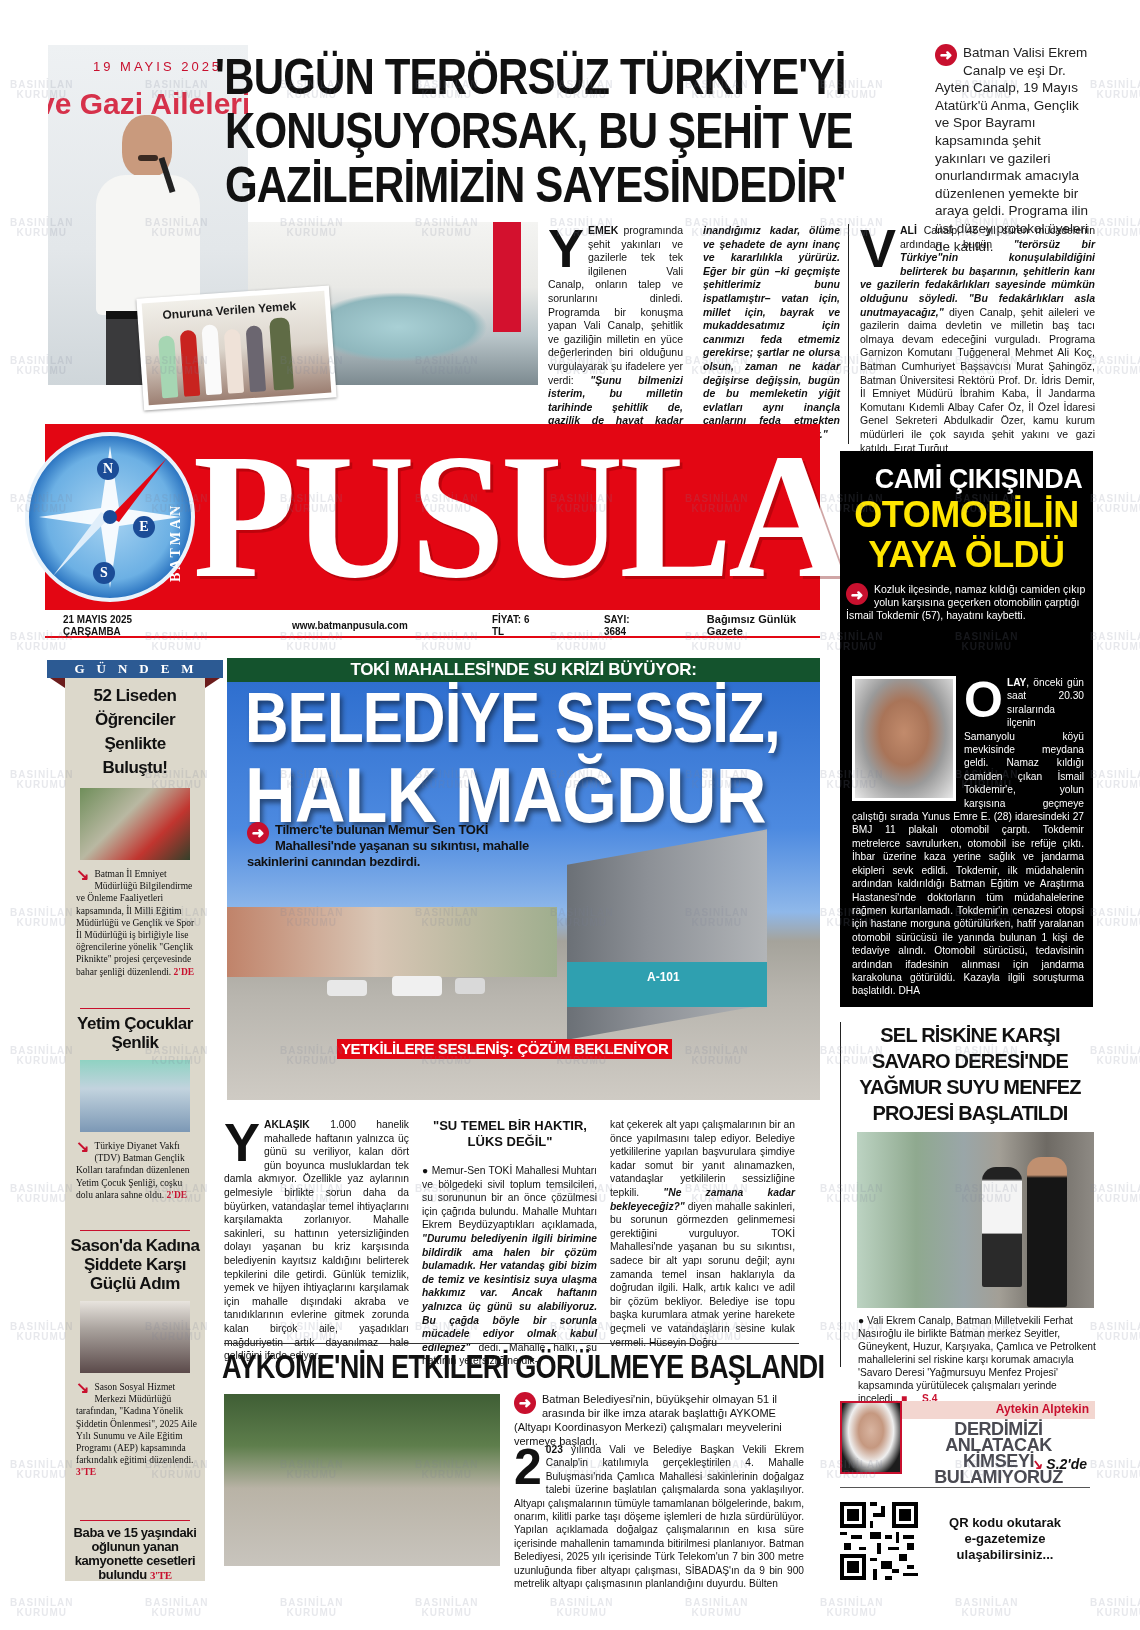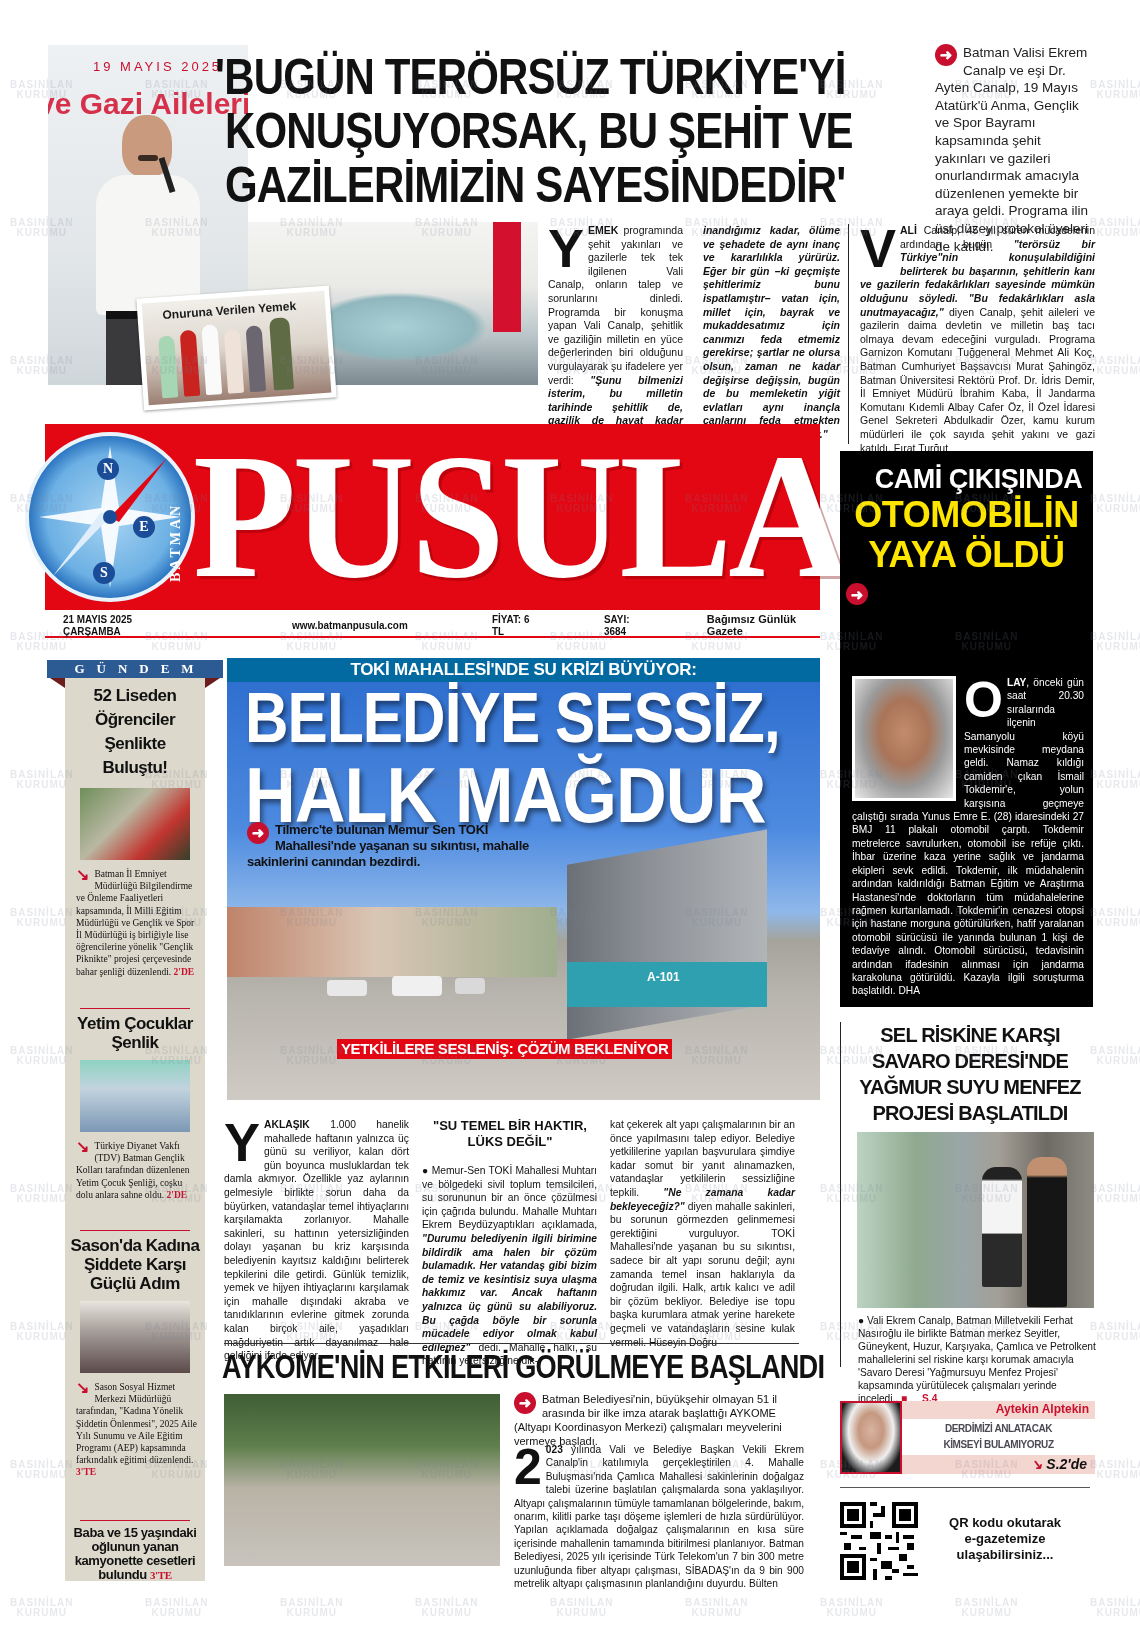--- a/index.html
+++ b/index.html
@@ -127,21 +127,21 @@
     <span>Sason Sosyal Hizmet Merkezi Müdürlüğü tarafından, "Kadına Yönelik Şiddetin Önlenmesi", 2025 Aile Yılı Sunumu ve Aile Eğitim Programı (AEP) kapsamında farkındalık eğitimi düzenlendi.</span>
     <b style="color:#c8102e;">3'TE</b>
   </div>
 </div>
 <div class="abs" style="left:80px;top:1520px;width:110px;height:1px;background:#c8102e;"></div>
 <div class="abs" style="left:70px;top:1526px;width:130px;font-weight:900;font-size:13px;line-height:14px;text-align:center;letter-spacing:-0.4px;">
   <span>Baba ve 15 yaşındaki oğlunun yanan kamyonette cesetleri bulundu</span>
   <span class="serif" style="color:#c8102e;font-size:11px;">3'TE</span>
 </div>
 
-<div class="abs" style="left:227px;top:658px;width:593px;height:24px;background:#0369a1;color:#fff;font-weight:900;font-size:17px;line-height:24px;text-align:center;letter-spacing:-0.3px;">TOKİ MAHALLESİ'NDE SU KRİZİ BÜYÜYOR:</div>
+<div class="abs" style="left:227px;top:658px;width:593px;height:24px;background:#14532d;color:#fff;font-weight:900;font-size:17px;line-height:24px;text-align:center;letter-spacing:-0.3px;">TOKİ MAHALLESİ'NDE SU KRİZİ BÜYÜYOR:</div>
 <div class="abs" style="left:227px;top:682px;width:593px;height:418px;background:linear-gradient(180deg,#2f6fcf 0%,#4d8ae0 35%,#8fb8ea 55%,#a5a39b 62%,#b8b5ae 75%,#cfcbc4 100%);overflow:hidden;">
   <div class="abs" style="left:340px;top:165px;width:200px;height:175px;background:linear-gradient(90deg,#6b7076 0%,#8c9096 40%,#b2b5b8 100%);transform:skewY(-10deg);"></div>
   <div class="abs" style="left:340px;top:280px;width:200px;height:45px;background:#2fa0b0;"></div>
   <div class="abs" style="left:420px;top:288px;color:#fff;font-weight:bold;font-size:12px;">A-101</div>
   <div class="abs" style="left:0;top:225px;width:330px;height:70px;background:linear-gradient(90deg,#c0836a 0%,#d9c6b5 45%,#9fae8e 100%);"></div>
   <div class="abs" style="left:100px;top:298px;width:40px;height:16px;background:#e8e8e8;border-radius:4px;"></div>
   <div class="abs" style="left:165px;top:294px;width:50px;height:20px;background:#f0f0f0;border-radius:4px;"></div>
   <div class="abs" style="left:228px;top:296px;width:30px;height:16px;background:#d9d9d9;border-radius:4px;"></div>
   <div class="abs" style="left:18px;top:-6px;">
     <div class="cond" style="color:#fff;font-size:70px;line-height:84px;white-space:nowrap;transform:scaleX(0.86);text-shadow:3px 4px 6px rgba(0,0,0,.45);">BELEDİYE SESSİZ,</div>
@@ -177,20 +177,21 @@
 </div>
 
 <div class="abs" style="left:840px;top:451px;width:253px;height:556px;background:#000;">
   <div style="color:#fff;font-weight:900;font-size:27px;line-height:32px;text-align:center;margin-top:12px;letter-spacing:-0.5px;margin-left:24px;">CAMİ ÇIKIŞINDA</div>
   <div style="color:#ffe600;font-weight:900;font-size:36px;line-height:40px;text-align:center;letter-spacing:-0.5px;">
     <div>OTOMOBİLİN</div>
     <div>YAYA ÖLDÜ</div>
   </div>
   <div style="color:#fff;font-size:10.5px;line-height:13px;padding:8px 6px 0 6px;">
     <span class="arrow">➜</span>
+    <span>Kozluk ilçesinde, namaz kıldığı camiden çıkıp yolun karşısına geçerken otomobilin çarptığı İsmail Tokdemir (57), hayatını kaybetti.</span>
   </div>
   <div style="position:absolute;left:12px;top:225px;width:104px;height:125px;border:3px solid #fff;background:radial-gradient(ellipse at 50% 45%,#c28b6c 0%,#a97458 35%,#9a9a9a 60%,#e8e8e8 100%);"></div>
   <div class="bodytxt" style="position:absolute;left:12px;top:225px;width:232px;color:#fff;font-size:10.2px;line-height:13.4px;">
     <span style="float:left;width:112px;height:128px;"></span>
     <span class="dropcap" style="font-size:50px;">O</span><b>LAY</b><span>, önceki gün saat 20.30 sıralarında ilçenin Samanyolu köyü mevkisinde meydana geldi. Namaz kıldığı camiden çıkan İsmail Tokdemir'e, yolun karşısına geçmeye çalıştığı sırada Yunus Emre E. (28) idaresindeki 27 BMJ 11 plakalı otomobil çarptı. Tokdemir metrelerce savrulurken, otomobil ise refüje çıktı. İhbar üzerine kaza yerine sağlık ve jandarma ekipleri sevk edildi. Tokdemir, ilk müdahalenin ardından kaldırıldığı Batman Eğitim ve Araştırma Hastanesi'nde doktorların tüm müdahalelerine rağmen kurtarılamadı. Tokdemir'in cenazesi otopsi için hastane morguna götürülürken, hafif yaralanan otomobil sürücüsü ile yanında bulunan 1 kişi de tedaviye alındı. Otomobil sürücüsü, tedavisinin ardından ifadesinin alınması için jandarma karakoluna götürüldü. Kazayla ilgili soruşturma başlatıldı. DHA</span>
   </div>
 </div>
 
 <div class="abs" style="left:840px;top:1022px;width:1px;height:345px;background:#222;"></div>
 <div class="abs" style="left:845px;top:1022px;width:250px;text-align:center;font-weight:900;font-size:20px;line-height:26px;letter-spacing:-0.8px;">
@@ -205,21 +206,21 @@
 </div>
 <div class="abs" style="left:858px;top:1314px;width:240px;font-size:10.2px;line-height:13px;">
   <span>● </span><span>Vali Ekrem Canalp, Batman Milletvekili Ferhat Nasıroğlu ile birlikte Batman merkez Seyitler, Güneykent, Huzur, Karşıyaka, Çamlıca ve Petrolkent mahallelerini sel riskine karşı korumak amacıyla 'Savaro Deresi 'Yağmursuyu Menfez Projesi' kapsamında yürütülecek çalışmaları yerinde inceledi..</span>
   <span style="color:#c8102e;">■</span>
   <b style="color:#c8102e;margin-left:12px;">S.4</b>
 </div>
 
 <div class="abs" style="left:840px;top:1401px;width:255px;height:73px;background:#f3d6d0;">
   <div style="position:absolute;left:0;top:0;width:62px;height:73px;border:2px solid #c8102e;background:radial-gradient(ellipse at 50% 40%,#d8b4a0 0%,#c59880 30%,#efefef 55%,#1c1c1c 80%);"></div>
   <div style="position:absolute;right:6px;top:1px;color:#c8102e;font-weight:900;font-size:12px;">Aytekin Alptekin</div>
-  <div style="position:absolute;left:62px;top:18px;width:193px;background:#fff;text-align:center;color:#4a4a52;font-weight:900;font-size:10px;line-height:16px;padding:2px 12px;letter-spacing:-0.4px;">
+  <div style="position:absolute;left:62px;top:18px;width:193px;background:#fff;text-align:center;color:#4a4a52;font-weight:900;font-size:18px;line-height:16px;padding:2px 12px;letter-spacing:-0.4px;">
     <div>DERDİMİZİ ANLATACAK</div>
     <div>KİMSEYİ BULAMIYORUZ</div>
   </div>
   <div style="position:absolute;right:8px;bottom:2px;font-weight:900;font-size:14px;font-style:italic;">
     <span style="color:#c8102e;">↘</span>
     <span>S.2'de</span>
   </div>
 </div>
 <div class="abs" style="left:840px;top:1487px;width:250px;height:1px;background:#555;"></div>
 

